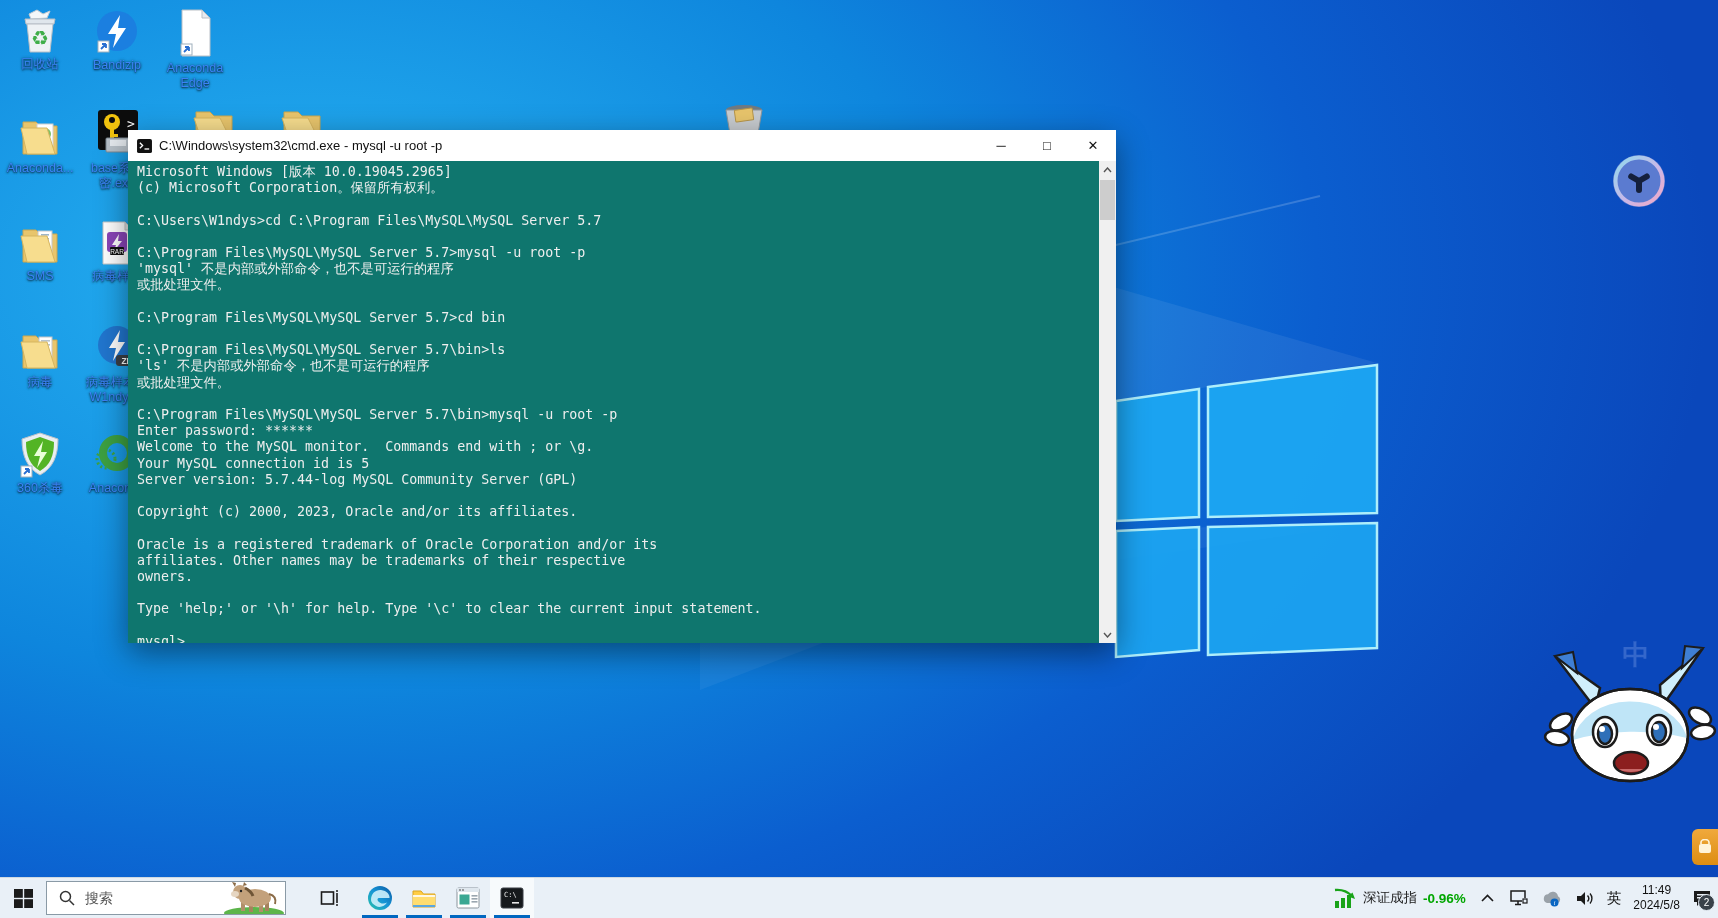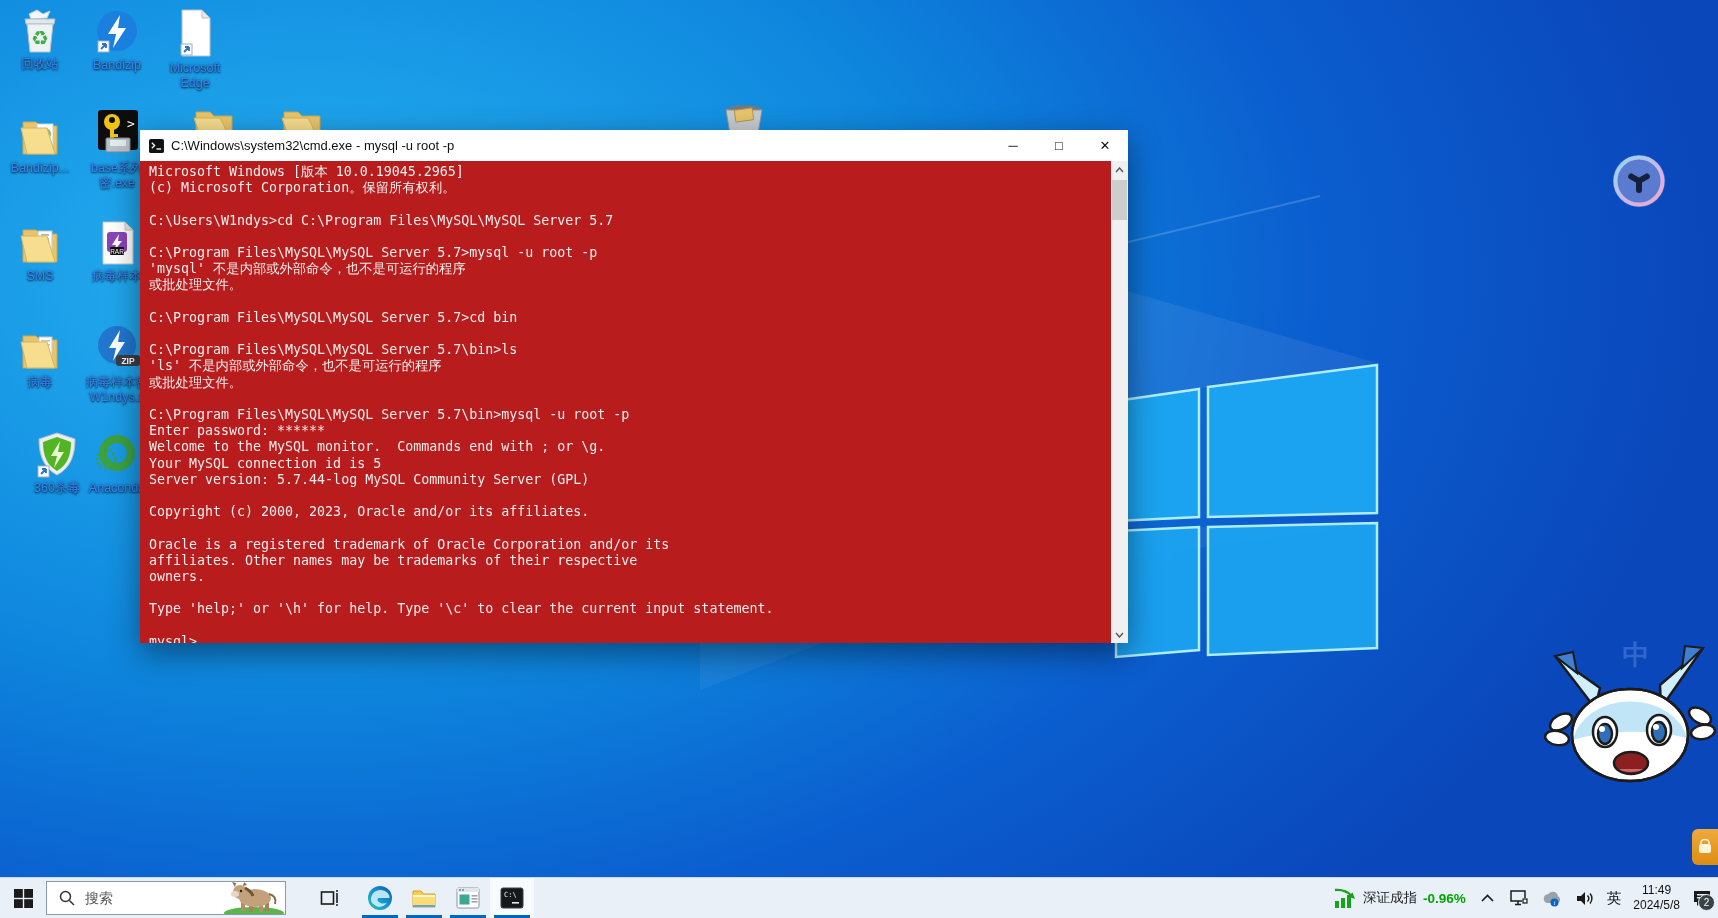--- a/index.html
+++ b/index.html
@@ -8,30 +8,30 @@
   
   .wallpaper{position:absolute;inset:0;z-index:0;
     background:radial-gradient(1400px 900px at 18% 30%, #27b3f2 0%, #0e86dd 45%, #0b5ecf 72%, #0a47bb 100%);}
   .wp-svg{position:absolute;inset:0;}
   
   .dicon{position:absolute;width:78px;text-align:center;z-index:2;cursor:default;}
   .dicon .ig{display:block;margin:0 auto;}
   .dicon .lbl{margin-top:3px;font-size:12.5px;line-height:15px;color:#3b82f6;
     text-shadow:0 1px 2px rgba(0,0,0,.75), 0 0 3px rgba(0,0,0,.5);}
   
-  .cmdwin{position:absolute;left:140px;top:130px;width:988px;height:513px;z-index:10;
+  .cmdwin{position:absolute;left:128px;top:130px;width:988px;height:513px;z-index:10;
     box-shadow:0 10px 30px rgba(0,0,0,.45);}
   .titlebar{position:absolute;left:0;top:0;right:0;height:31px;background:#ffffff;
     display:flex;align-items:center;}
   .titlebar .tb-icon{width:15px;height:14px;margin-left:9px;}
   .titlebar .tb-title{margin-left:7px;font-size:13px;color:#111;white-space:nowrap;}
   .tb-btns{margin-left:auto;display:flex;height:100%;}
   .tb-btn{width:46px;height:100%;display:flex;align-items:center;justify-content:center;
     font-size:13px;color:#111;cursor:pointer;}
-  .console{position:absolute;left:0;top:31px;width:971px;height:482px;background:#b91c1c;overflow:hidden;}
+  .console{position:absolute;left:0;top:31px;width:971px;height:482px;background:#0f766e;overflow:hidden;}
   .console pre{margin:0;padding:3px 0 0 9px;font-family:"DejaVu Sans Mono",monospace;
     font-size:13.3px;line-height:16.2px;color:#eeeeee;white-space:pre;}
   .vscroll{position:absolute;right:0;top:31px;width:17px;height:482px;background:#f0f0f0;}
   .vs-arrow{position:absolute;left:0;width:17px;height:17px;display:flex;align-items:center;justify-content:center;cursor:pointer;}
   .vs-thumb{position:absolute;left:1px;top:19px;width:15px;height:40px;background:#cdcdcd;cursor:pointer;}
   
   .taskbar{position:absolute;left:0;bottom:0;width:1718px;height:40px;z-index:20;
     background:#e9f0f7;border-top:1px solid #cfd9e2;display:flex;align-items:center;}
   .tb-start{width:46px;height:40px;display:flex;align-items:center;justify-content:center;cursor:pointer;}
   .searchbox{position:relative;width:238px;height:32px;background:#fff;border:1px solid #8a9aa6;
@@ -93,21 +93,21 @@
     <div class="lbl">回收站</div>
   </div>
 
   <div class="dicon" style="left:1px;top:112px">
     <svg class="ig" width="46" height="46" viewBox="0 0 46 46">
       <path d="M6 10 h13 l4 4 h17 v28 H6 Z" fill="#e8c56c" stroke="#c9a64e"></path>
       <rect x="20" y="12" width="16" height="22" fill="#fff" stroke="#cfcfcf"></rect>
       <circle cx="28" cy="22" r="6" fill="#7fc063"></circle>
       <path d="M4 16 h26 l8 26 H10 Z" fill="#f7dd8e" stroke="#d6b55e"></path>
     </svg>
-    <div class="lbl">Bandizip...</div>
+    <div class="lbl">Anaconda...</div>
   </div>
 
   <div class="dicon" style="left:1px;top:220px">
     <svg class="ig" width="46" height="46" viewBox="0 0 46 46">
       <path d="M6 10 h13 l4 4 h17 v28 H6 Z" fill="#e8c56c" stroke="#c9a64e"></path>
       <rect x="21" y="11" width="14" height="22" fill="#fff" stroke="#c5c5c5"></rect>
       <rect x="24" y="14" width="8" height="1.6" fill="#9fb6c6"></rect>
         <rect x="24" y="18" width="8" height="1.6" fill="#9fb6c6"></rect>
         <rect x="24" y="22" width="8" height="1.6" fill="#9fb6c6"></rect>
       <path d="M4 16 h26 l8 26 H10 Z" fill="#f7dd8e" stroke="#d6b55e"></path>
@@ -119,21 +119,21 @@
     <svg class="ig" width="46" height="46" viewBox="0 0 46 46">
       <path d="M6 10 h13 l4 4 h17 v28 H6 Z" fill="#e8c56c" stroke="#c9a64e"></path>
       <rect x="22" y="11" width="13" height="20" fill="#fff" stroke="#c5c5c5"></rect>
       <rect x="24" y="14" width="9" height="1.6" fill="#b9c4cc"></rect>
         <rect x="24" y="18" width="9" height="1.6" fill="#b9c4cc"></rect>
       <path d="M4 16 h26 l8 26 H10 Z" fill="#f7dd8e" stroke="#d6b55e"></path>
     </svg>
     <div class="lbl">病毒</div>
   </div>
 
-  <div class="dicon" style="left:18px;top:430px">
+  <div class="dicon" style="left:1px;top:430px">
     <svg class="ig" width="46" height="48" viewBox="0 0 46 48">
       <path d="M23 3 L41 9 C41 26 36 38 23 45 C10 38 5 26 5 9 Z" fill="#e9eef2" stroke="#b9c2ca"></path>
       <path d="M23 7 L37 12 C37 26 33 35 23 41 C13 35 9 26 9 12 Z" fill="#53b425"></path>
       <polygon points="26,11 17,26 23,26 20,38 30,22 24,22" fill="#eaffd8"></polygon>
       <rect x="4" y="36" width="11" height="11" fill="#fff" stroke="#9fb0bd"></rect>
       <path d="M7 44 L12 39 M12 39 h-4 M12 39 v4" stroke="#2a6fd1" stroke-width="1.8" fill="none"></path>
     </svg>
     <div class="lbl">360杀毒</div>
   </div>
 
@@ -191,21 +191,21 @@
     <div class="lbl">Anaconda</div>
   </div>
 
   <div class="dicon" style="left:156px;top:8px">
     <svg class="ig" width="46" height="50" viewBox="0 0 46 50">
       <path d="M10 2 h20 l8 8 v38 H10 Z" fill="#fff" stroke="#b9bfc6"></path>
       <path d="M30 2 l8 8 h-8 Z" fill="#e7eaee" stroke="#b9bfc6"></path>
       <rect x="9" y="36" width="11" height="11" fill="#fff" stroke="#9fb0bd"></rect>
       <path d="M12 44 L17 39 M17 39 h-4 M17 39 v4" stroke="#2a6fd1" stroke-width="1.8" fill="none"></path>
     </svg>
-    <div class="lbl" style="width:64px;margin-left:7px">Microsoft Edge</div>
+    <div class="lbl" style="width:64px;margin-left:7px">Anaconda Edge</div>
   </div>
 
   <svg class="behind" style="left:193px;top:106px" width="42" height="30" viewBox="0 0 42 30">
     <path d="M3 6 h14 l4 4 h18 v20 H3 Z" fill="#e8c56c" stroke="#c9a64e"></path>
     <path d="M1 12 h26 l9 18 H7 Z" fill="#f7dd8e" stroke="#d6b55e"></path>
   </svg>
   <svg class="behind" style="left:281px;top:106px" width="42" height="30" viewBox="0 0 42 30">
     <path d="M3 6 h14 l4 4 h18 v20 H3 Z" fill="#e8c56c" stroke="#c9a64e"></path>
     <path d="M1 12 h26 l9 18 H7 Z" fill="#f7dd8e" stroke="#d6b55e"></path>
   </svg>

